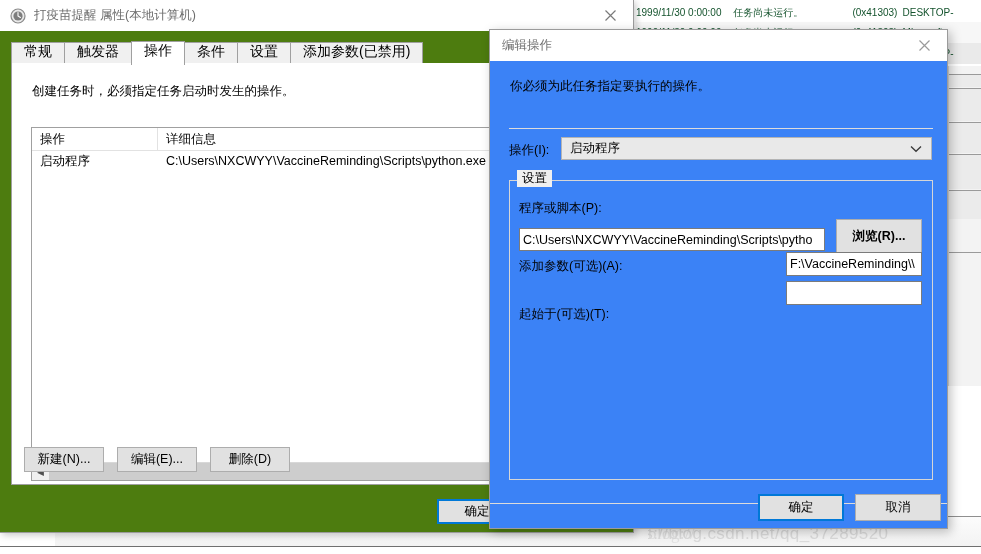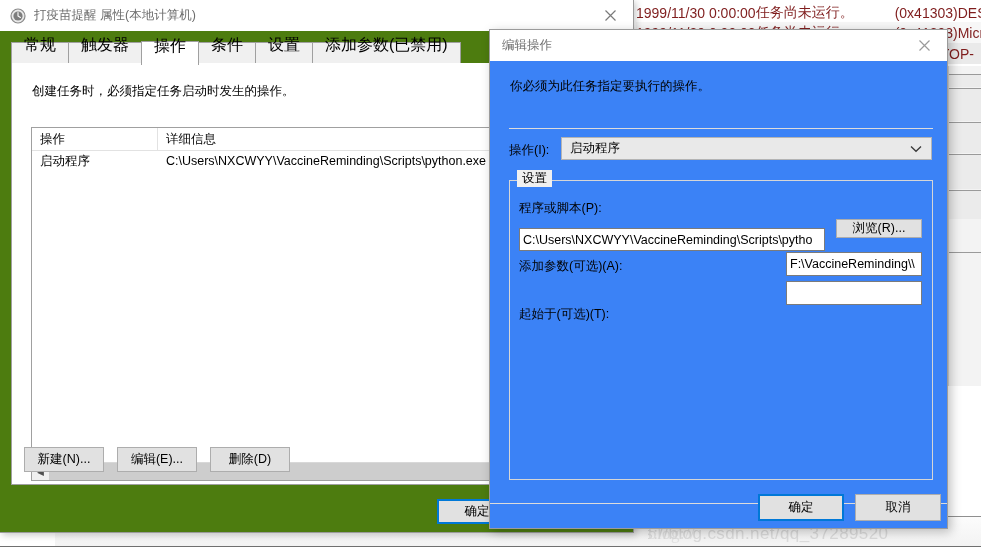--- a/index.html
+++ b/index.html
@@ -23,22 +23,22 @@
     position: absolute;
     left: 0; top: 0;
     width: 981px; height: 554px;
     background: #ffffff;
   }
   .bg-row {
     position: absolute;
     left: 636px;
     width: 345px;
     height: 21px;
-    font-size: 14px;
-    color: #7f1d1d;
+    font-size: 10px;
+    color: #14532d;
     white-space: nowrap;
     display: flex;
     align-items: center;
   }
   .bg-row .c1 { width: 124px; }
   .bg-row .c2 { width: 92px; }
   .bg-row .c3 { width: 64px; margin-left: 47px; }
   .bg-row .c4 { width: 100px; }
   #bg-row-1 { top: 2px; }
   #bg-row-2 { top: 22px; background: #f7f7f7; }
@@ -158,24 +158,24 @@
     left: 11px;
     top: 41px;
     width: 610px;
     height: 23px;
     border-bottom: 1px solid #a0a0a0;
     display: flex;
     align-items: flex-end;
   }
   .tab {
     height: 22px;
-    padding: 8px 12px;
-    display: flex;
-    align-items: flex-end;
-    font-size: 16px;
+    padding: 0 12px;
+    display: flex;
+    align-items: flex-start;
+    font-size: 14px;
     color: #000;
     background: #f0f0f0;
     border: 1px solid #a0a0a0;
     border-bottom: none;
     margin-right: -1px;
     white-space: nowrap;
     box-sizing: border-box;
   }
   .tab.active {
     background: #ffffff;
@@ -431,21 +431,22 @@
     white-space: nowrap;
   }
 
   #lbl-program { left: 29px; top: 170px; }
   #input-program { left: 29px; top: 198px; width: 306px; height: 23px; }
   #btn-browse {
     position: absolute;
     left: 346px;
     top: 189px;
     width: 86px;
-    height: 19px;
+    height: 34px;
+    font-weight: bold;
   }
   #lbl-args { left: 29px; top: 228px; }
   #input-args { left: 296px; top: 222px; width: 136px; height: 24px; }
   #lbl-startin { left: 29px; top: 276px; }
   #input-startin { left: 296px; top: 251px; width: 136px; height: 24px; }
 
   #dlg-footer-sep {
     position: absolute;
     left: 0;
     top: 473px;

